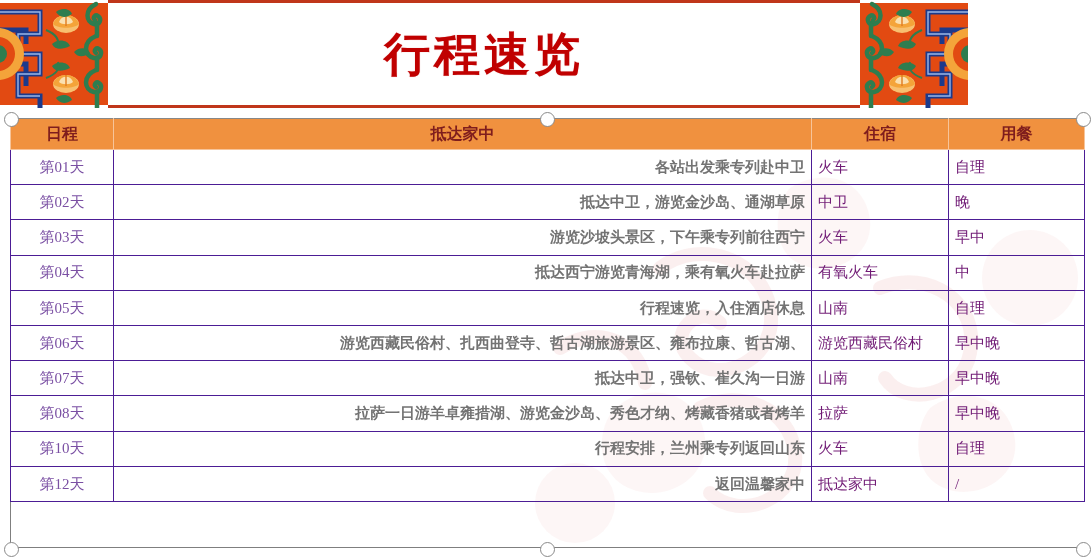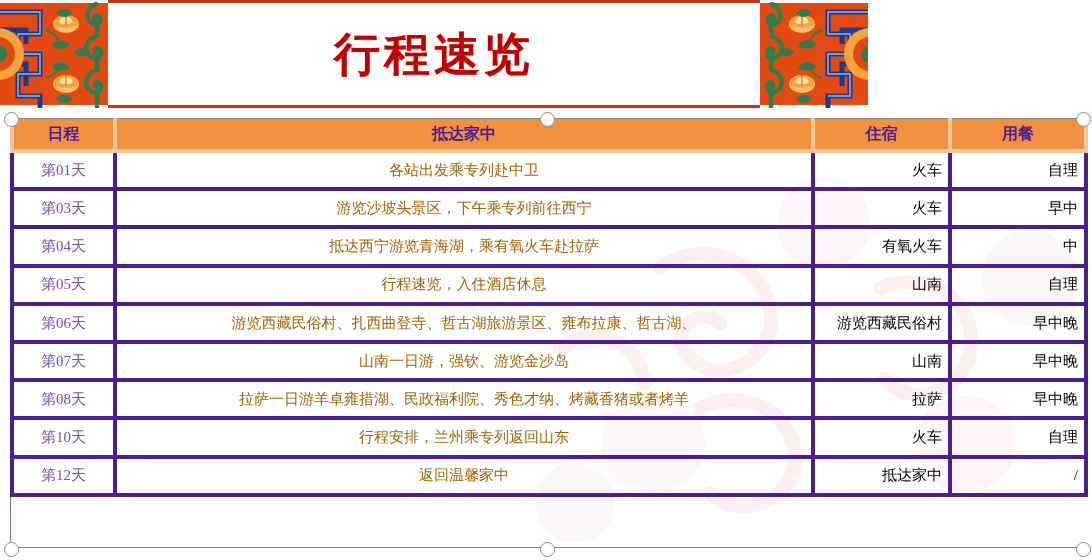--- a/index.html
+++ b/index.html
@@ -4,21 +4,21 @@
 <style>
   html,body{margin:0;padding:0;}
   body{
     width:1092px;height:560px;overflow:hidden;
     background:#ffffff;
     font-family:"Liberation Serif","DejaVu Serif",serif;
   }
   .slide{position:relative;width:1092px;height:560px;background:#fff;}
 
   
-  .banner{position:relative;height:108px;width:868px;overflow:hidden;background:#d946ef;}
+  .banner{position:relative;height:108px;width:968px;overflow:hidden;background:#d946ef;}
   .banner-inner{
     position:absolute;left:0;top:0;right:0;bottom:0;
     display:flex;align-items:stretch;
   }
   .orn{
     position:relative;width:108px;flex:0 0 108px;overflow:hidden;
     background:#E24A12;
   }
   .orn-left{}
   .orn-right{transform:scaleX(-1);}
@@ -53,52 +53,52 @@
   
   .table-wrap{
     position:absolute;left:10px;top:118px;width:1074px;
     z-index:2;
   }
   table.itin{
     border-collapse:collapse;width:1074px;table-layout:fixed;
     background:transparent;
   }
   table.itin th,table.itin td{
-    border:4px solid #4c1d95;
+    border:1px solid #4c1d95;
     padding:0 6px;
     height:34.2px;
     line-height:1.1;
     vertical-align:middle;
     font-size:15px;
     white-space:nowrap;
     overflow:hidden;
   }
   table.itin thead th{
     background:#F0913F;
-    color:#4c1d95;
+    color:#7f1d1d;
     font-weight:700;
     font-size:16px;
     text-align:center;
     height:30px;
     border-color:#F7C49A;
     border-top:1px solid #888;
   }
   .col-day{width:103px;}
   .col-plan{width:698px;}
   .col-stay{width:137px;}
   .col-meal{width:136px;}
 
   td.day{
     text-align:center;color:#7A4FA3;font-size:15px;font-weight:400;
   }
   td.plan{
-    text-align:center;color:#a16207;font-weight:400;font-size:15px;padding-left:10px;
+    text-align:right;color:#737373;font-weight:700;font-size:15px;padding-left:10px;
   }
   td.stay,td.meal{
-    text-align:right;color:#000000;font-size:14px;font-weight:400;
+    text-align:left;color:#701a75;font-size:14px;font-weight:400;
   }
   tbody tr td{background:transparent;}
 
   
   .handle{
     position:absolute;width:13px;height:13px;border-radius:50%;
     background:#ffffff;border:1px solid #8a8a8a;z-index:5;
   }
   .sel-frame{
     position:absolute;left:10px;top:118px;width:1074px;height:430px;
@@ -282,20 +282,26 @@
         </tr>
       </thead>
       <tbody>
         <tr>
           <td class="day">第01天</td>
           <td class="plan">各站出发乘专列赴中卫</td>
           <td class="stay">火车</td>
           <td class="meal">自理</td>
         </tr>
         <tr>
+          <td class="day">第02天</td>
+          <td class="plan">抵达中卫，游览金沙岛、通湖草原</td>
+          <td class="stay">中卫</td>
+          <td class="meal">晚</td>
+        </tr>
+        <tr>
           <td class="day">第03天</td>
           <td class="plan">游览沙坡头景区，下午乘专列前往西宁</td>
           <td class="stay">火车</td>
           <td class="meal">早中</td>
         </tr>
         <tr>
           <td class="day">第04天</td>
           <td class="plan">抵达西宁游览青海湖，乘有氧火车赴拉萨</td>
           <td class="stay">有氧火车</td>
           <td class="meal">中</td>
@@ -307,27 +313,27 @@
           <td class="meal">自理</td>
         </tr>
         <tr>
           <td class="day">第06天</td>
           <td class="plan">游览西藏民俗村、扎西曲登寺、哲古湖旅游景区、雍布拉康、哲古湖、</td>
           <td class="stay">游览西藏民俗村</td>
           <td class="meal">早中晚</td>
         </tr>
         <tr>
           <td class="day">第07天</td>
-          <td class="plan">山南一日游，强钦、游览金沙岛</td>
+          <td class="plan">抵达中卫，强钦、崔久沟一日游</td>
           <td class="stay">山南</td>
           <td class="meal">早中晚</td>
         </tr>
         <tr>
           <td class="day">第08天</td>
-          <td class="plan">拉萨一日游羊卓雍措湖、民政福利院、秀色才纳、烤藏香猪或者烤羊</td>
+          <td class="plan">拉萨一日游羊卓雍措湖、游览金沙岛、秀色才纳、烤藏香猪或者烤羊</td>
           <td class="stay">拉萨</td>
           <td class="meal">早中晚</td>
         </tr>
         <tr>
           <td class="day">第10天</td>
           <td class="plan">行程安排，兰州乘专列返回山东</td>
           <td class="stay">火车</td>
           <td class="meal">自理</td>
         </tr>
         <tr>

